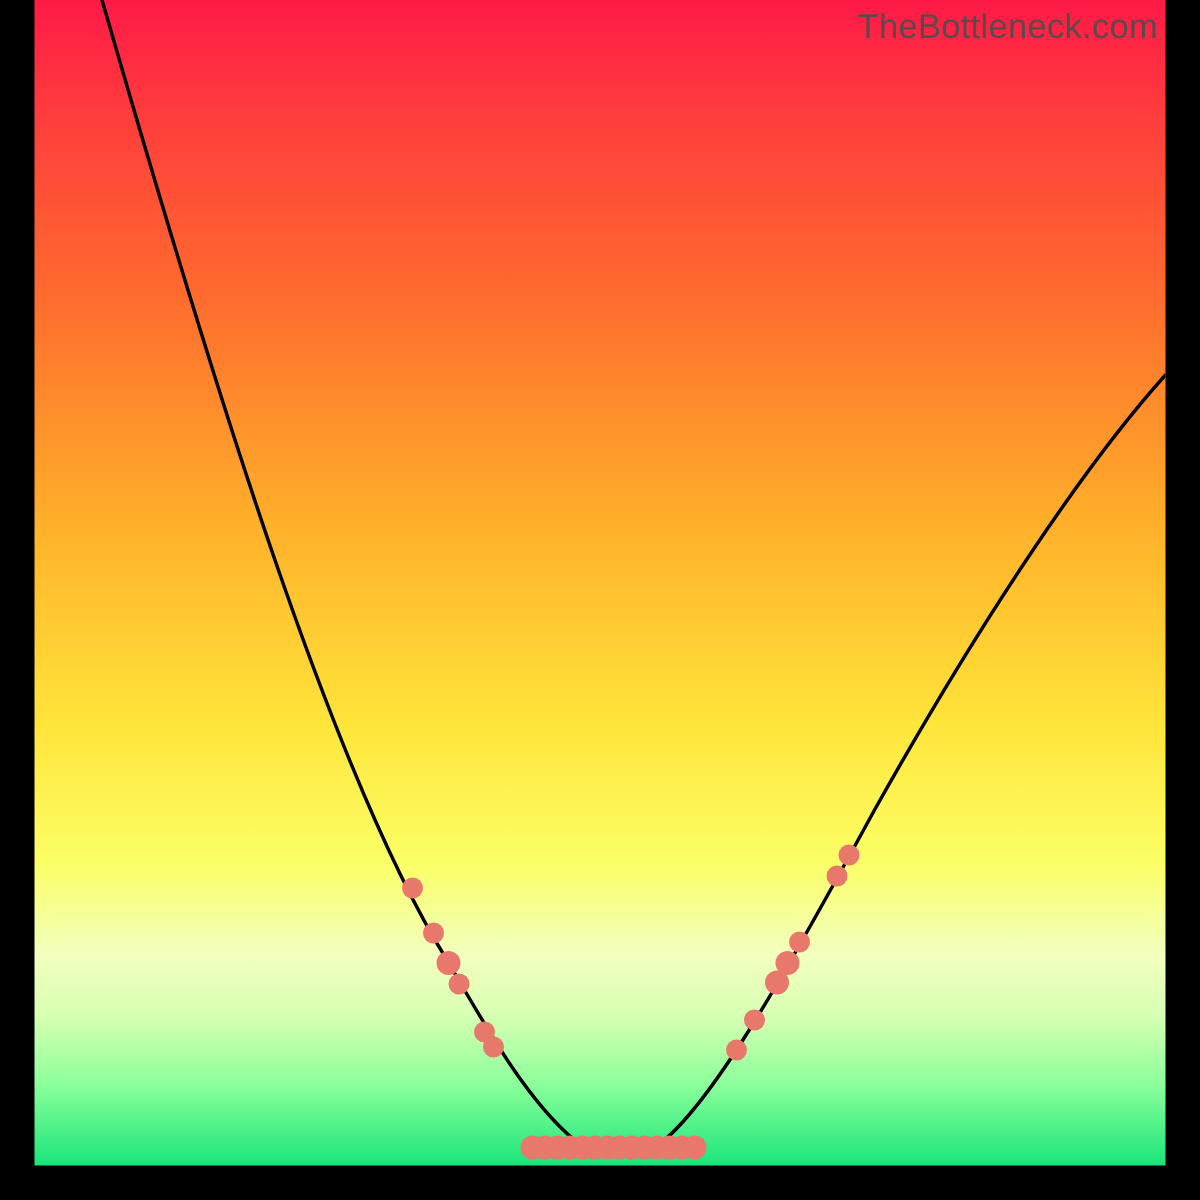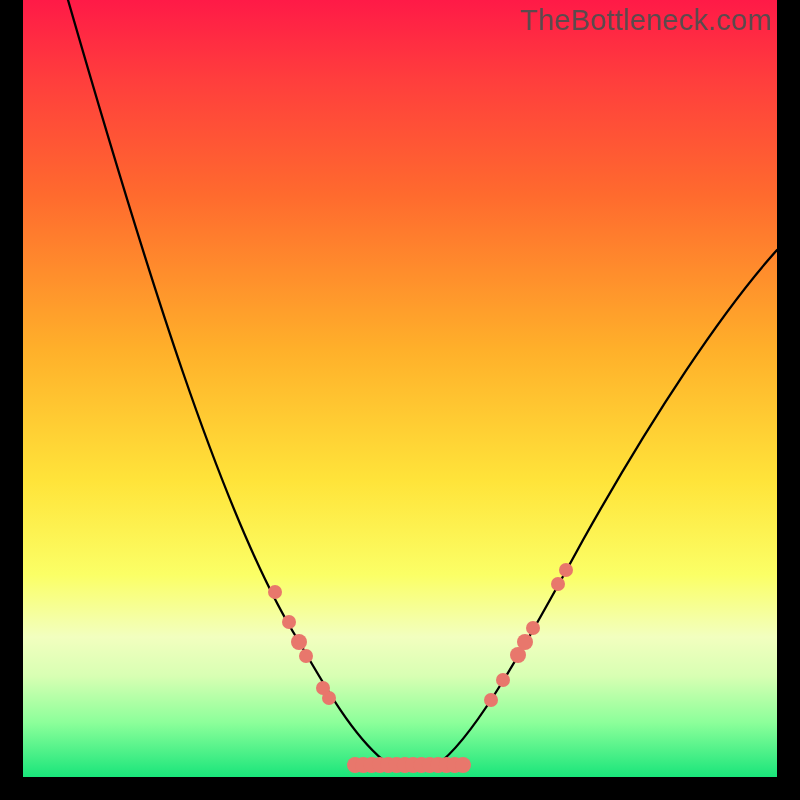--- a/index.html
+++ b/index.html
@@ -26,21 +26,21 @@
       #fbff66 74%,
       #f2ffbf 82%,
       #d8ffb3 87%,
       #8cff9a 93%,
       #19e57a 100%);
   }
   .watermark {
     position: absolute;
     top: 4px;
     right: 28px;
-    font-size: 29px;
+    font-size: 23px;
     font-weight: 500;
     color: #4e4e4e;
     letter-spacing: 0.2px;
     opacity: 0.92;
     user-select: none;
   }
   svg {
     position: absolute;
     left: 0;
     top: 0;

